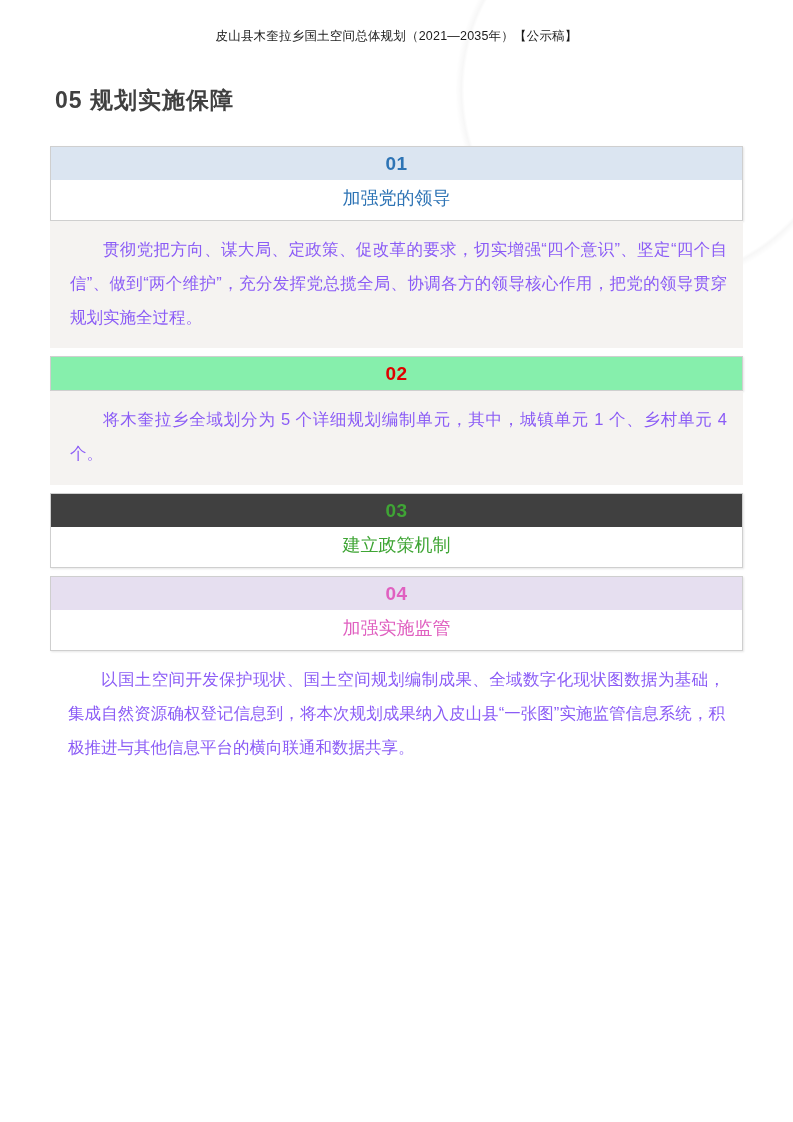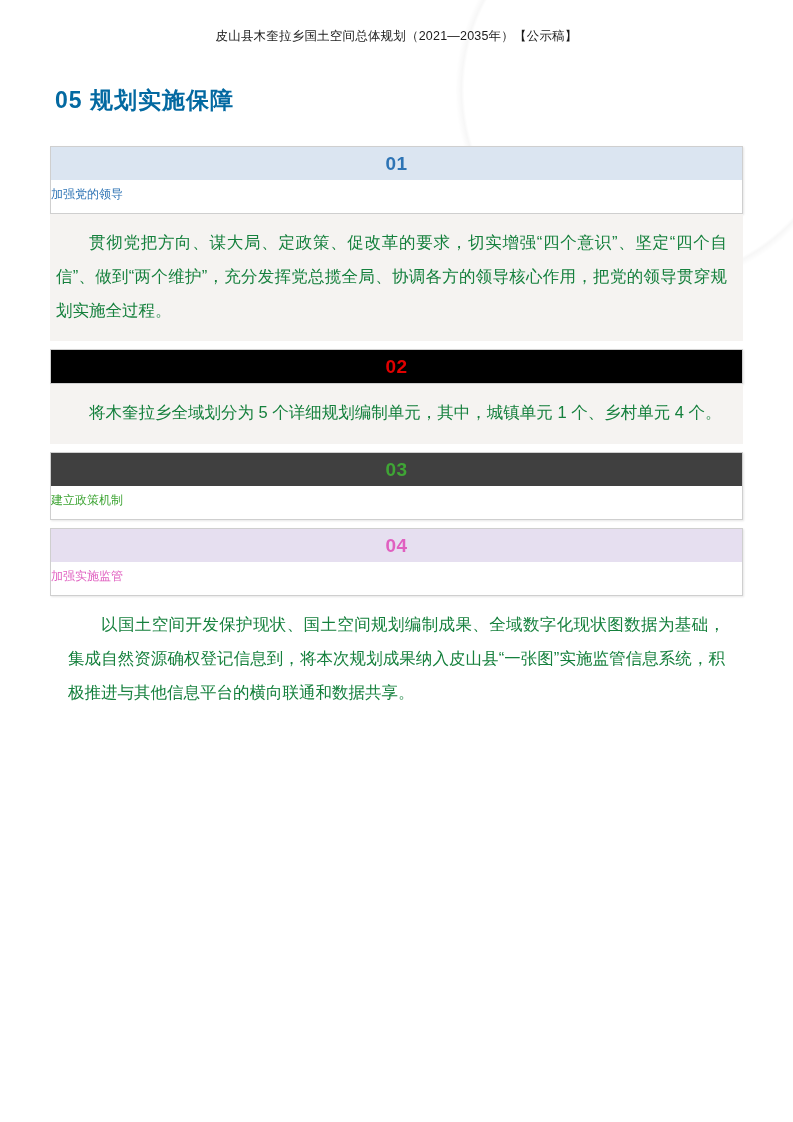--- a/index.html
+++ b/index.html
@@ -76,21 +76,21 @@
     font-size: 12.5px;
     color: #1a1a1a;
     padding-top: 28px;
     letter-spacing: 0.2px;
   }
 
   .section-title {
     margin: 40px 0 0 55px;
     font-size: 23px;
     font-weight: bold;
-    color: #0369a1;
+    color: #404040;
     letter-spacing: 1px;
   }
 
   .content {
     margin: 30px 50px 0 50px;
   }
 
   .block {
     margin-bottom: 8px;
   }
@@ -102,31 +102,32 @@
     overflow: hidden;
   }
   .card .num {
     text-align: center;
     font-size: 19px;
     font-weight: bold;
     padding: 6px 0 5px 0;
     letter-spacing: 0.5px;
   }
   .card .label {
-    font-size: 12px;
+    text-align: center;
+    font-size: 18px;
     padding: 6px 0 10px 0;
     background: #ffffff;
   }
 
   .body-text {
     background: #f5f3f1;
     font-size: 16.5px;
     line-height: 2.05;
-    color: #15803d;
-    padding: 12px 16px 14px 6px;
+    color: #8b5cf6;
+    padding: 12px 16px 14px 20px;
     text-align: justify;
     text-indent: 2em;
   }
   .body-text.plain {
     background: transparent;
     padding-left: 18px;
     padding-right: 18px;
   }
 </style>
 </head>
@@ -148,21 +149,21 @@
     <div class="block">
       <div class="card">
         <div class="num" style="background:#dbe5f1;color:#2E74B5;">01</div>
         <div class="label" style="color:#2E74B5;">加强党的领导</div>
       </div>
       <div class="body-text">贯彻党把方向、谋大局、定政策、促改革的要求，切实增强“四个意识”、坚定“四个自信”、做到“两个维护”，充分发挥党总揽全局、协调各方的领导核心作用，把党的领导贯穿规划实施全过程。</div>
     </div>
 
     <div class="block">
       <div class="card">
-        <div class="num" style="background:#000000;color:#E00000;">02</div>
+        <div class="num" style="background:#86efac;color:#E00000;">02</div>
       </div>
       <div class="body-text">将木奎拉乡全域划分为 5 个详细规划编制单元，其中，城镇单元 1 个、乡村单元 4 个。</div>
     </div>
 
     <div class="block">
       <div class="card">
         <div class="num" style="background:#404040;color:#3FA535;">03</div>
         <div class="label" style="color:#3FA535;">建立政策机制</div>
       </div>
     </div>

